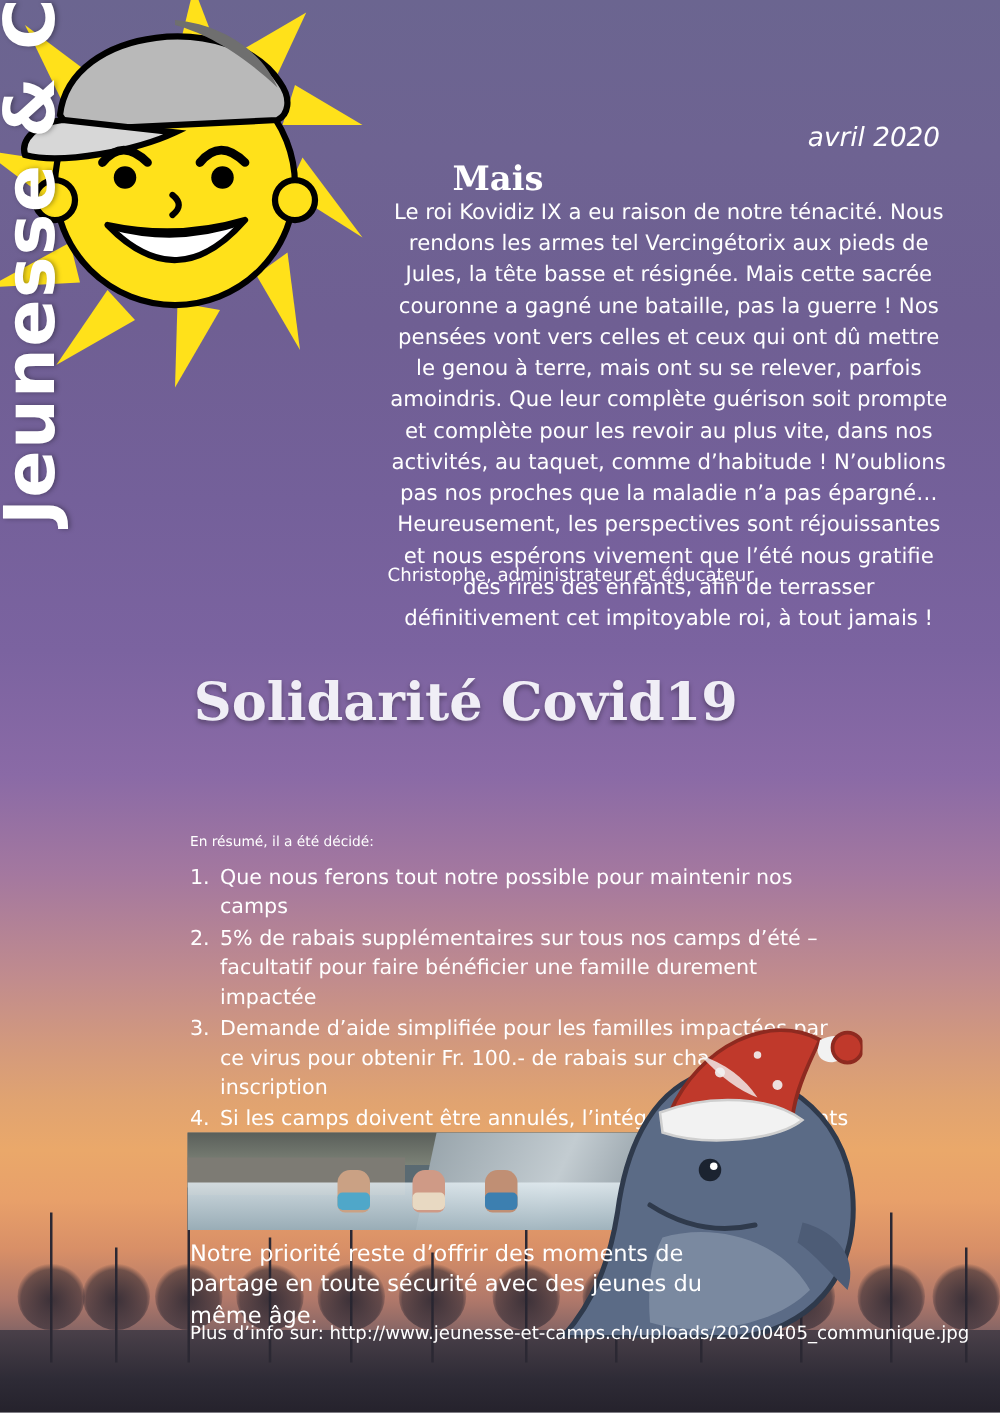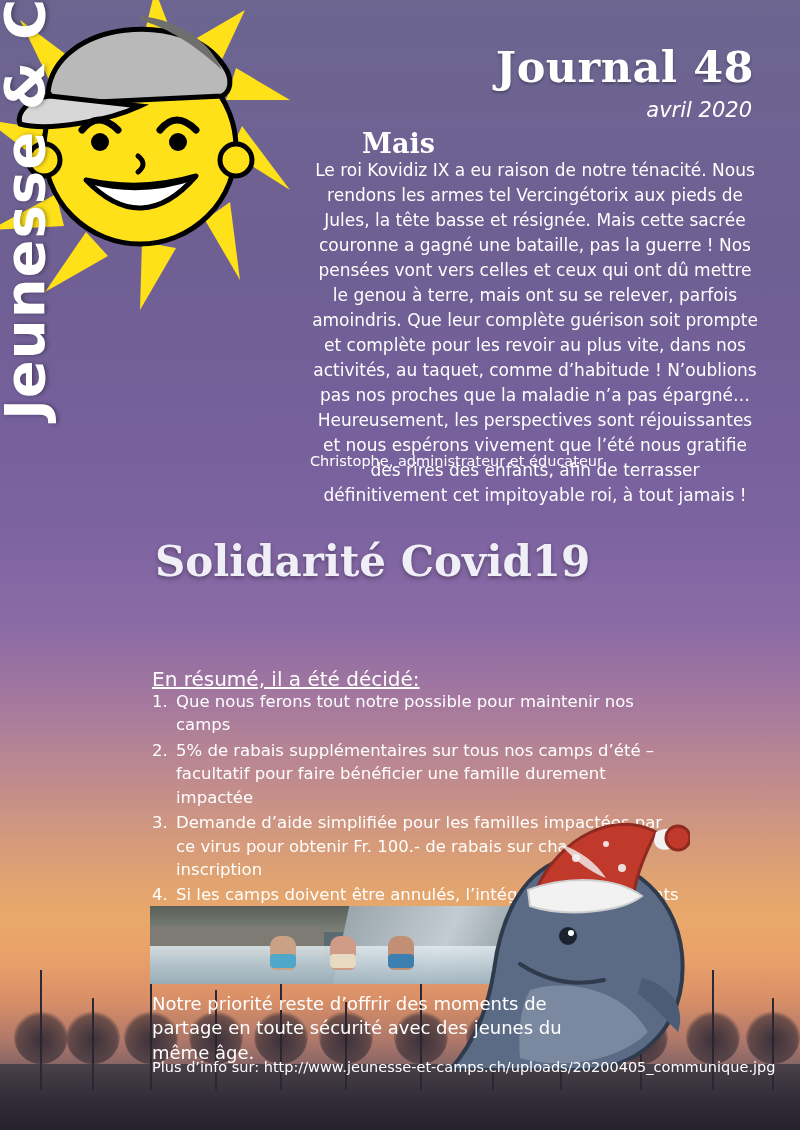--- a/index.html
+++ b/index.html
@@ -160,23 +160,22 @@
     top: 596px;
     width: 560px;
     font-size: 16.5px;
     line-height: 1.45;
     color: #ffffff;
   }
   .solid-resume {
     position: absolute;
     left: 152px;
     top: 667px;
-    font-size: 20px;
-    color: #ffffff;
-    text-decoration: underline;
+    font-size: 11px;
+    color: #ffffff;
   }
   .solid-list {
     position: absolute;
     left: 152px;
     top: 690px;
     width: 530px;
     margin: 0;
     padding: 0;
     list-style: none;
     font-size: 16.5px;
@@ -338,21 +337,20 @@
         <path d="M148 176 q10 8 0 16" stroke="#000" stroke-width="5" fill="none" stroke-linecap="round"></path>
 
         <path d="M96 200 q56 58 110 -4 q-54 16 -110 4 Z" fill="#fff" stroke="#000" stroke-width="5" stroke-linejoin="round"></path>
         <path d="M100 202 q52 14 104 -4" stroke="#000" stroke-width="4" fill="none"></path>
       </g>
     </svg>
   </div>
 
   <div class="vertical-title">Jeunesse &amp; Camps</div>
 
-  <div class="journal-title">Journal 48</div>
   <div class="journal-date">avril 2020</div>
 
   <div class="edito-title">Mais</div>
   <div class="edito-body">Le roi Kovidiz IX a eu raison de notre ténacité. Nous rendons les armes tel Vercingétorix aux pieds de Jules, la tête basse et résignée. Mais cette sacrée couronne a gagné une bataille, pas la guerre ! Nos pensées vont vers celles et ceux qui ont dû mettre le genou à terre, mais ont su se relever, parfois amoindris. Que leur complète guérison soit prompte et complète pour les revoir au plus vite, dans nos activités, au taquet, comme d’habitude ! N’oublions pas nos proches que la maladie n’a pas épargné… Heureusement, les perspectives sont réjouissantes et nous espérons vivement que l’été nous gratifie des rires des enfants, afin de terrasser définitivement cet impitoyable roi, à tout jamais !</div>
   <div class="edito-sign">Christophe, administrateur et éducateur</div>
 
   <div class="solid-title">Solidarité Covid19</div>
   <div class="solid-resume">En résumé, il a été décidé:</div>
 
   <ul class="solid-list">

